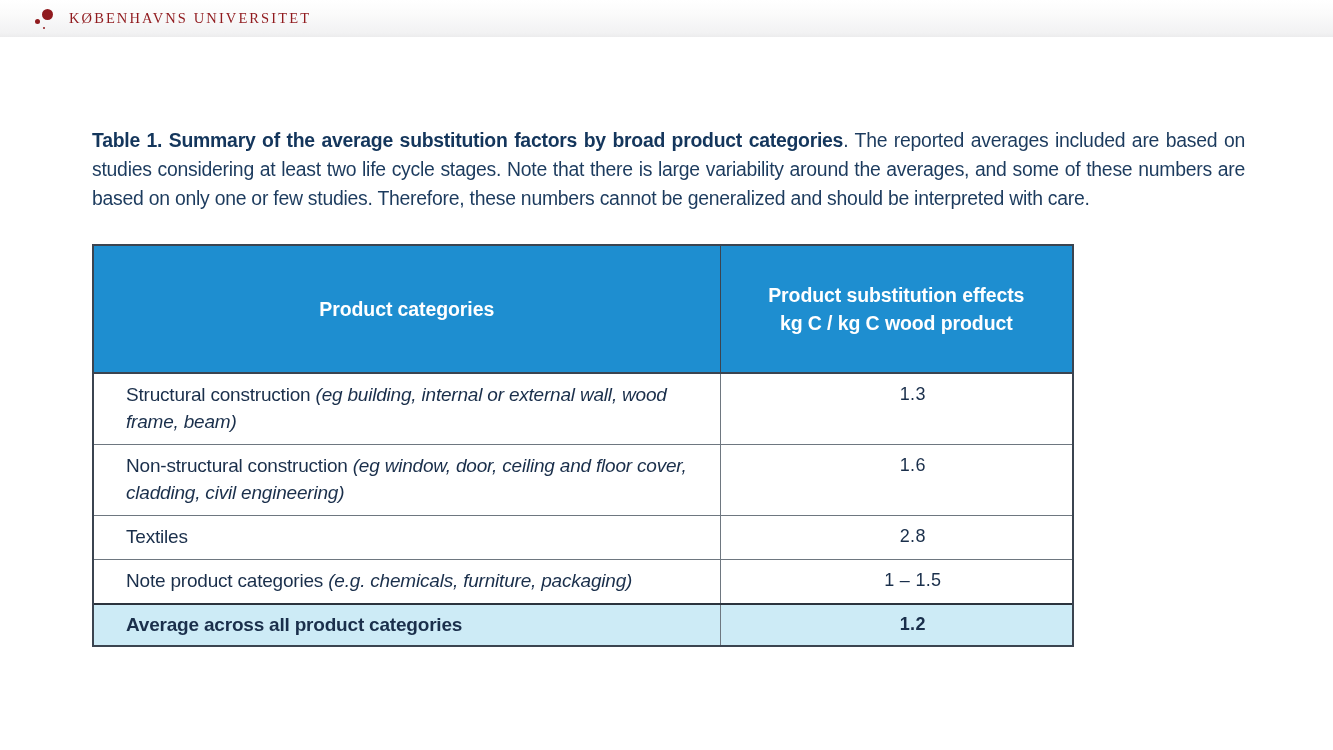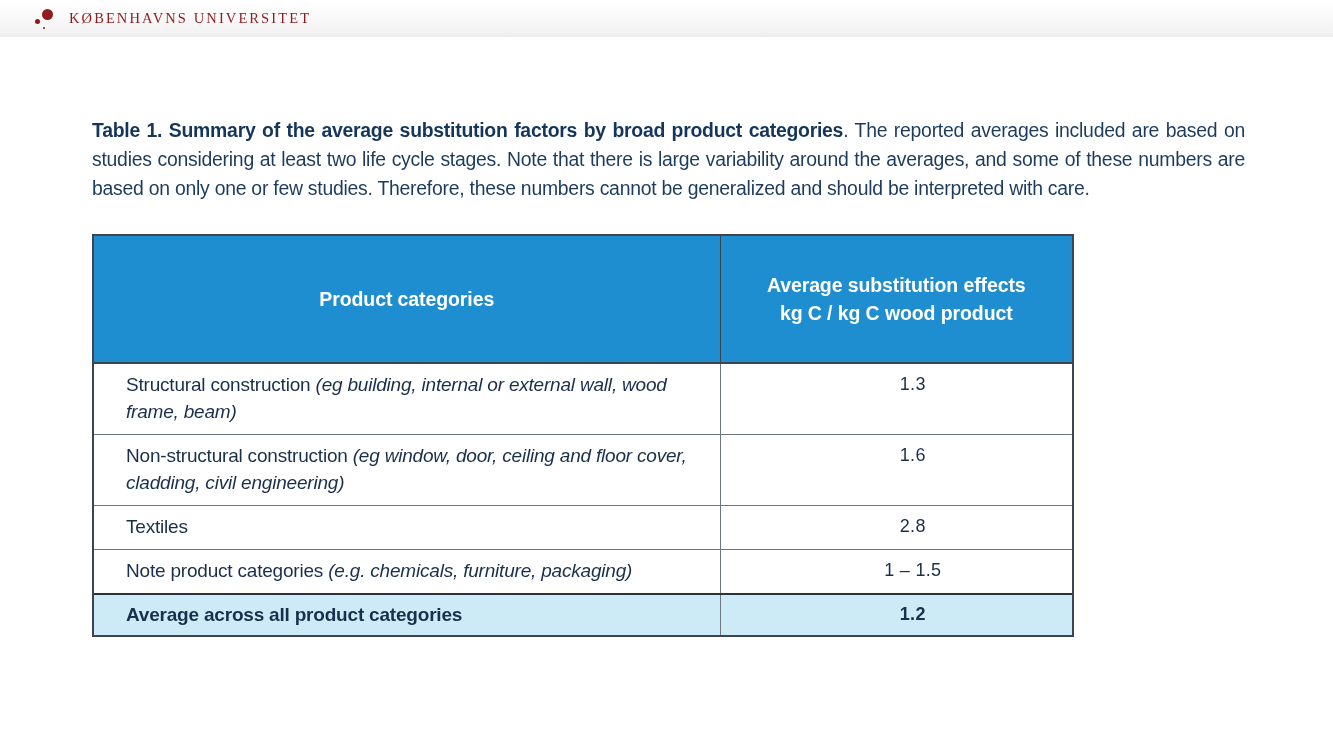--- a/index.html
+++ b/index.html
@@ -51,21 +51,21 @@
     font-size: 14.5px;
     letter-spacing: 2.1px;
     color: #901a1e;
     white-space: nowrap;
   }
 
   
   .content {
     position: absolute;
     left: 92px;
-    top: 116px;
+    top: 126px;
     width: 1153px;
   }
 
   .caption {
     font-family: "Liberation Sans", sans-serif;
     font-size: 19.4px;
     line-height: 29px;
     color: #1c3b5e;
     text-align: justify;
     text-justify: inter-word;
@@ -173,21 +173,21 @@
   <div class="tbl-wrap">
     <table class="subs">
       <colgroup>
           <col class="c1">
           <col class="c2">
         </colgroup>
       <thead>
         <tr>
           <th class="left-head">Product categories</th>
           <th>
-            <span class="hl2">Average substitution effects</span>
+            <span class="hl2">Product substitution effects</span>
             <span class="hl2">kg C / kg C wood product</span>
           </th>
         </tr>
       </thead>
       <tbody>
         <tr>
           <td class="cat"><span>Structural construction </span><i>(eg building, internal or external wall, wood frame, beam)</i></td>
           <td class="val">1.3</td>
         </tr>
         <tr>

